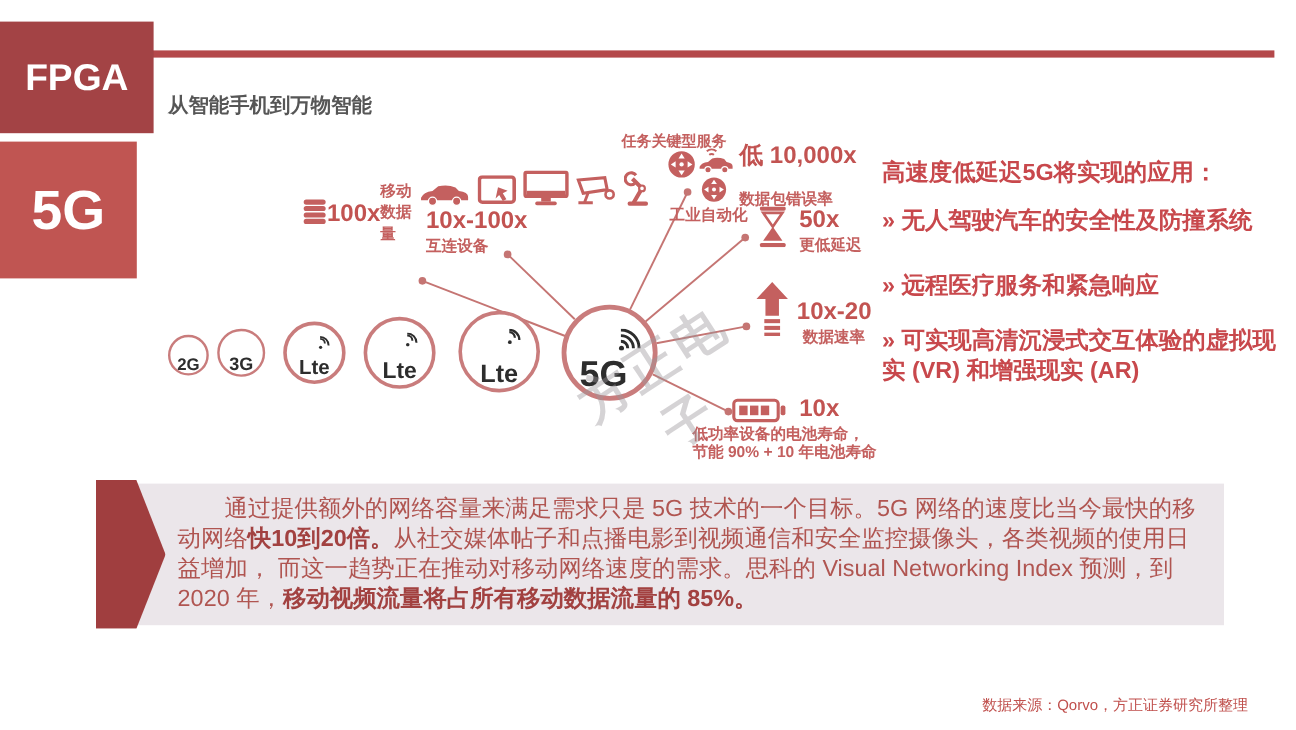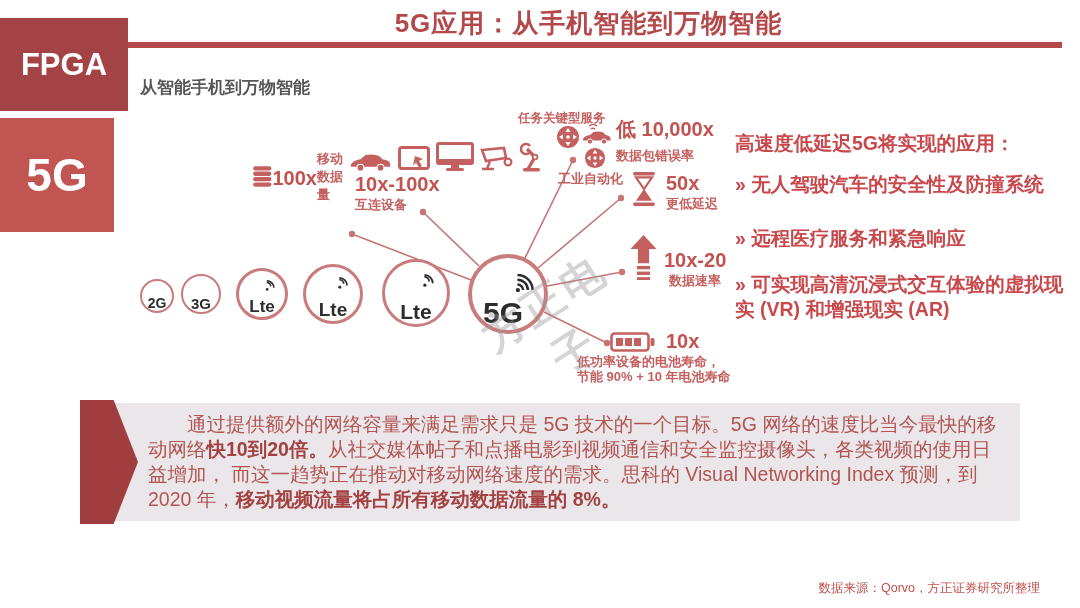--- a/index.html
+++ b/index.html
@@ -58,21 +58,20 @@
 
   .source-note { position:absolute; right:40px; top:580px; font-size:12.5px; color:#c0504d; }
 
   .connectors { position:absolute; inset:0; z-index:1; pointer-events:none; }
 </style>
 </head>
 <body>
 
 <div id="slide">
 
-  <div class="title">5G应用：从手机智能到万物智能</div>
   <div class="title-rule"></div>
   <div class="fpga-badge">FPGA</div>
   <div class="g5-badge">5G</div>
   <div class="subtitle">从智能手机到万物智能</div>
 
   <svg class="connectors" width="1080" height="608" viewBox="0 0 1080 608">
     <g stroke="#c57573" stroke-width="1.6" fill="#c57573">
       <line x1="471" y1="280" x2="352" y2="234"></line>
         <circle cx="352" cy="234" r="3.2" stroke="none"></circle>
       <line x1="479" y1="266" x2="423" y2="212"></line>
@@ -208,21 +207,21 @@
         <polygon points="12,3 9.4,7 14.6,7"></polygon>
         <polygon points="12,21 9.4,17 14.6,17"></polygon>
         <polygon points="3,12 7,9.4 7,14.6"></polygon>
         <polygon points="21,12 17,9.4 17,14.6"></polygon>
         <circle cx="12" cy="12" r="1.8"></circle>
       </g>
   </svg>
 
   <div class="co" style="left:616px;top:116px;">
     <div class="co-val">低 10,000x</div>
-    <div class="co-lbl" style="margin-top:4px;">数据包错误率</div>
+    <div class="co-lbl" style="margin-top:14px;">数据包错误率</div>
   </div>
 
   <div class="co co-lbl" style="left:558px;top:170px;">工业自动化</div>
 
   <svg class="co" style="left:632px;top:172px;" width="24" height="34" viewBox="0 0 26 38">
     <rect x="1" y="0" width="24" height="4" rx="1.5" fill="#c4605f"></rect>
     <rect x="1" y="34" width="24" height="4" rx="1.5" fill="#c4605f"></rect>
     <polygon points="4,6 22,6 13,19" fill="none" stroke="#c4605f" stroke-width="2.4"></polygon>
     <polygon points="13,19 4,32 22,32" fill="#c4605f"></polygon>
   </svg>
@@ -253,19 +252,19 @@
   <div class="co co-lbl" style="left:577px;top:353px;">低功率设备的电池寿命，</div>
   <div class="co co-lbl" style="left:577px;top:368px;">节能 90% + 10 年电池寿命</div>
 
   <div class="rp-head">高速度低延迟5G将实现的应用：</div>
   <div class="rp-bullet" style="top:226px;">» 远程医疗服务和紧急响应</div>
   <div class="rp-bullet" style="top:172px;">» 无人驾驶汽车的安全性及防撞系统</div>
   <div class="rp-bullet" style="top:272px;">» 可实现高清沉浸式交互体验的虚拟现实 (VR) 和增强现实 (AR)</div>
 
   <div class="bottom-box"></div>
   <div class="bottom-chevron"></div>
-  <p class="bottom-text"><span>通过提供额外的网络容量来满足需求只是 5G 技术的一个目标。5G 网络的速度比当今最快的移动网络</span><strong>快10到20倍。</strong><span>从社交媒体帖子和点播电影到视频通信和安全监控摄像头，各类视频的使用日益增加， 而这一趋势正在推动对移动网络速度的需求。思科的 Visual Networking Index 预测，到 2020 年，</span><strong>移动视频流量将占所有移动数据流量的 8%。</strong></p>
+  <p class="bottom-text"><span>通过提供额外的网络容量来满足需求只是 5G 技术的一个目标。5G 网络的速度比当今最快的移动网络</span><strong>快10到20倍。</strong><span>从社交媒体帖子和点播电影到视频通信和安全监控摄像头，各类视频的使用日益增加， 而这一趋势正在推动对移动网络速度的需求。思科的 Visual Networking Index 预测，到 2020 年，</span><strong>移动视频流量将占所有移动数据流量的 85%。</strong></p>
 
   <div class="watermark">方正电子</div>
 
   <div class="source-note">数据来源：Qorvo，方正证券研究所整理</div>
 
 </div>
 
 </body></html>

